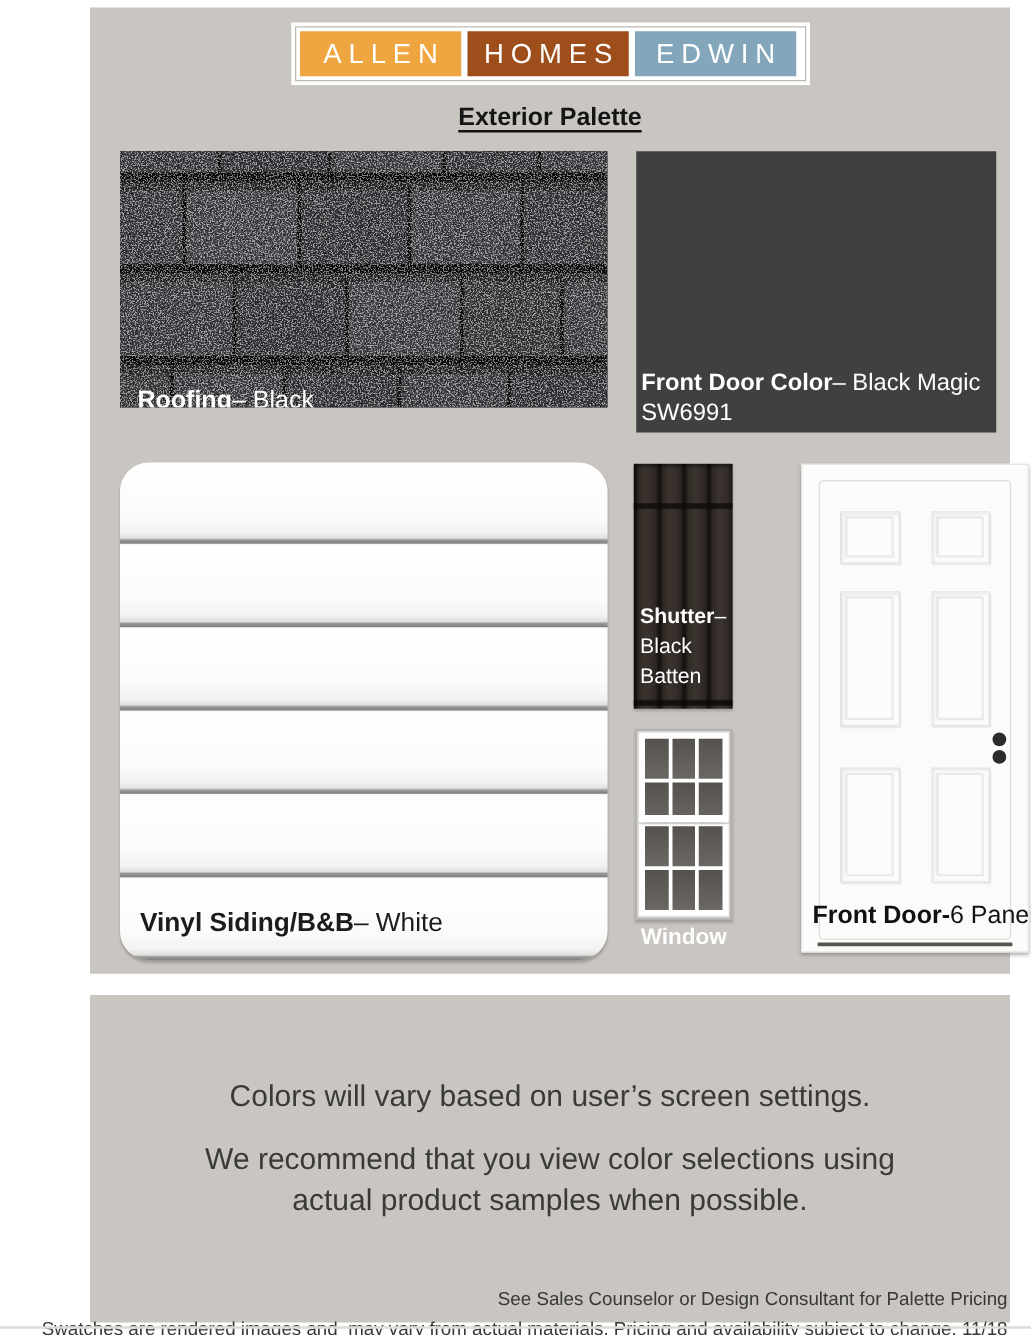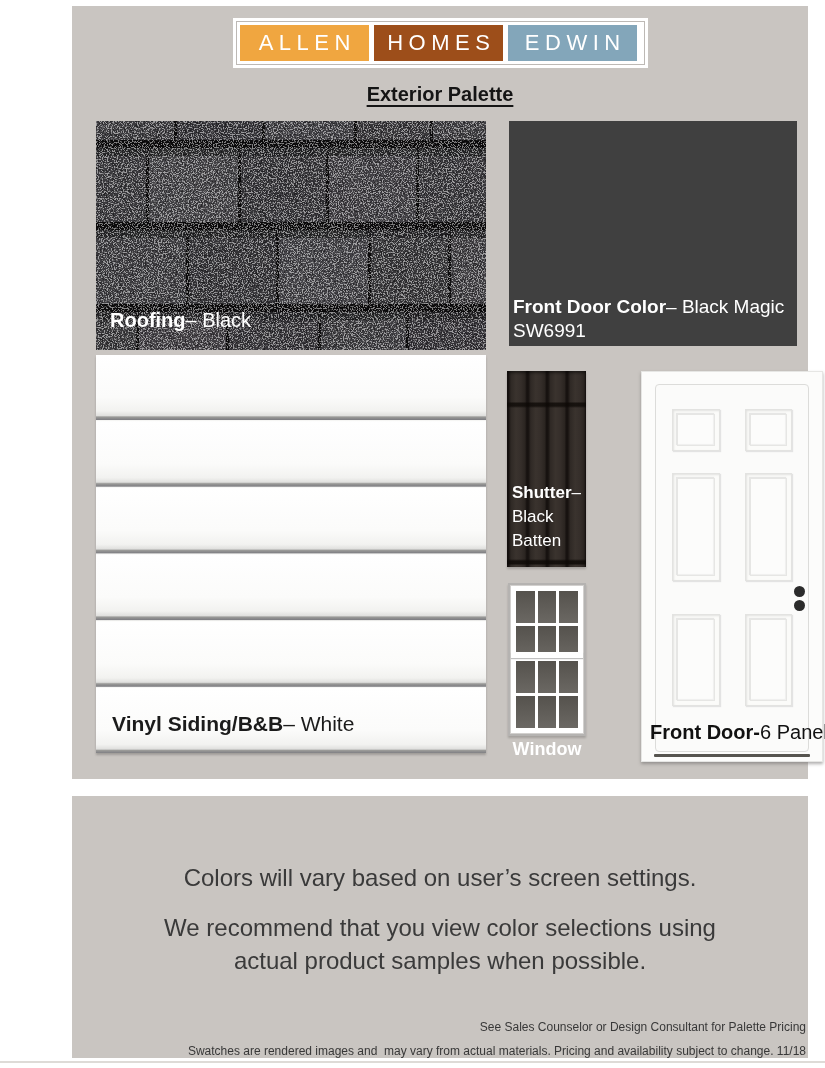--- a/index.html
+++ b/index.html
@@ -15,21 +15,21 @@
   .logo-banner{position:absolute;left:233px;top:18px;width:415px;height:50px;background:#ffffff;}
   .logo-inner{position:absolute;inset:3px;border:1px solid #bdb9b5;display:flex;align-items:center;justify-content:flex-start;gap:5px;padding:3px;}
   .logo-block{width:129px;height:36px;display:flex;align-items:center;justify-content:center;
     color:#ffffff;font-size:22px;letter-spacing:5.5px;text-indent:5.5px;font-weight:400;}
 
   
   .heading{position:absolute;left:72px;top:83px;width:736px;text-align:center;}
   .heading span{font-size:20px;font-weight:bold;color:#151515;text-decoration:underline;text-decoration-thickness:2px;text-underline-offset:4px;}
 
   
-  .roofing{position:absolute;left:96px;top:121px;width:390px;height:229px;overflow:hidden;background:#2f2e31;}
+  .roofing{position:absolute;left:96px;top:121px;width:390px;height:205px;overflow:hidden;background:#2f2e31;}
   .roofing svg{display:block;width:100%;height:100%;}
   .swatch-label{position:absolute;color:#ffffff;font-size:20px;line-height:25px;white-space:nowrap;}
   .swatch-label b{font-weight:bold;}
   .roof-label{left:14px;top:187px;}
 
   
   .fdc{position:absolute;left:509px;top:121px;width:288px;height:225px;overflow:hidden;}
   .fdc-label{left:4px;top:174px;font-size:19px;line-height:24px;white-space:normal;}
 
   
@@ -75,21 +75,21 @@
   .dp6{left:103px;top:242px;width:47px;height:92px;}
   .knob{position:absolute;width:11px;height:11px;border-radius:50%;background:#2b2b2b;left:152px;}
   .knob-1{top:214px;}
   .knob-2{top:228px;}
   .door-threshold{position:absolute;left:12px;right:12px;bottom:4px;height:3px;background:#56544f;border-radius:1px;}
   .door-label{left:8px;top:348px;color:#111111;font-size:20px;}
 
   
   .note-1{position:absolute;left:0;top:68px;width:736px;text-align:center;color:#3a3a3a;font-size:24px;}
   .note-2{position:absolute;left:0;top:115px;width:736px;text-align:center;color:#3a3a3a;font-size:24px;line-height:33px;}
-  .fine-print{position:absolute;right:2px;text-align:right;color:#383838;font-size:12px;white-space:pre;}
+  .fine-print{position:absolute;right:2px;text-align:right;color:#383838;font-size:15px;white-space:pre;margin-top:11px;}
   .fp-1{top:224px;}
   .fp-2{top:248px;}
 
   .bottom-edge-line{position:absolute;left:0;top:1061px;width:825px;height:2px;background:#dedbd7;}
 </style>
 </head>
 <body>
 
 <div class="page">
 
@@ -155,21 +155,21 @@
       </div>
     </div>
 
     <div class="fdc" style="left: 437px; top: 115px; background-color: #404040;">
       <div class="swatch-label fdc-label">
         <b>Front Door Color</b><span>– Black Magic</span><br>
         <span>SW6991</span>
       </div>
     </div>
 
-    <div class="siding" style="left:24px;top:349px;">
+    <div class="siding" style="left:24px;top:364px;border-radius:23px;">
       <div class="swatch-label siding-label">
         <b>Vinyl Siding/B&amp;B</b><span>– White</span>
       </div>
     </div>
 
     <div class="shutter" style="left:435px;top:365px;">
       <div class="swatch-label shutter-label">
         <b>Shutter</b><span>–</span><br>
         <span>Black</span><br>
         <span>Batten</span>

